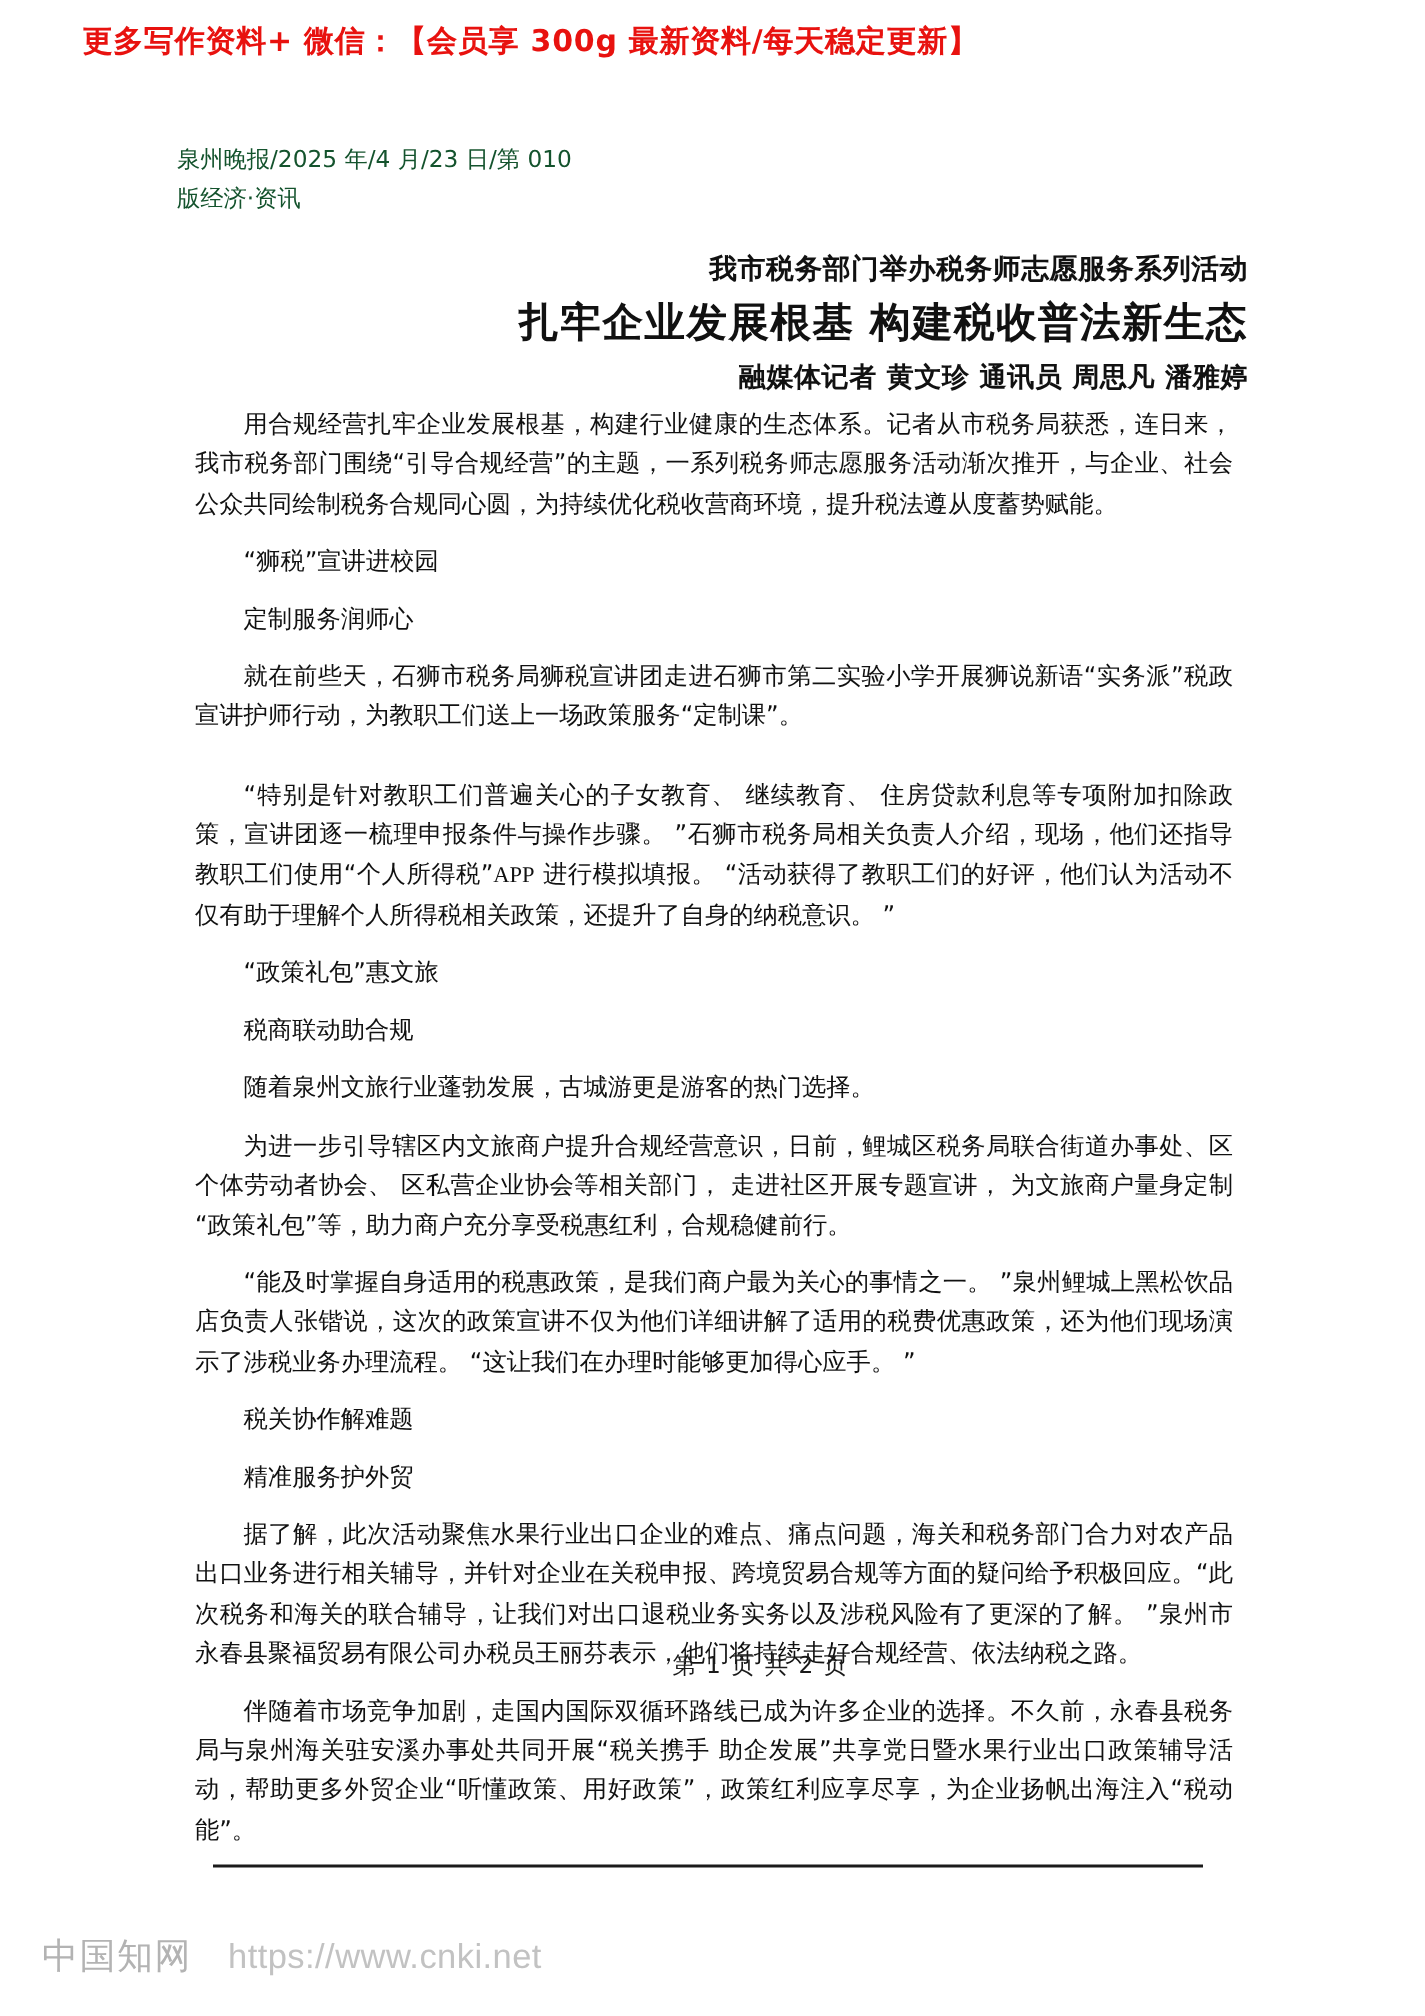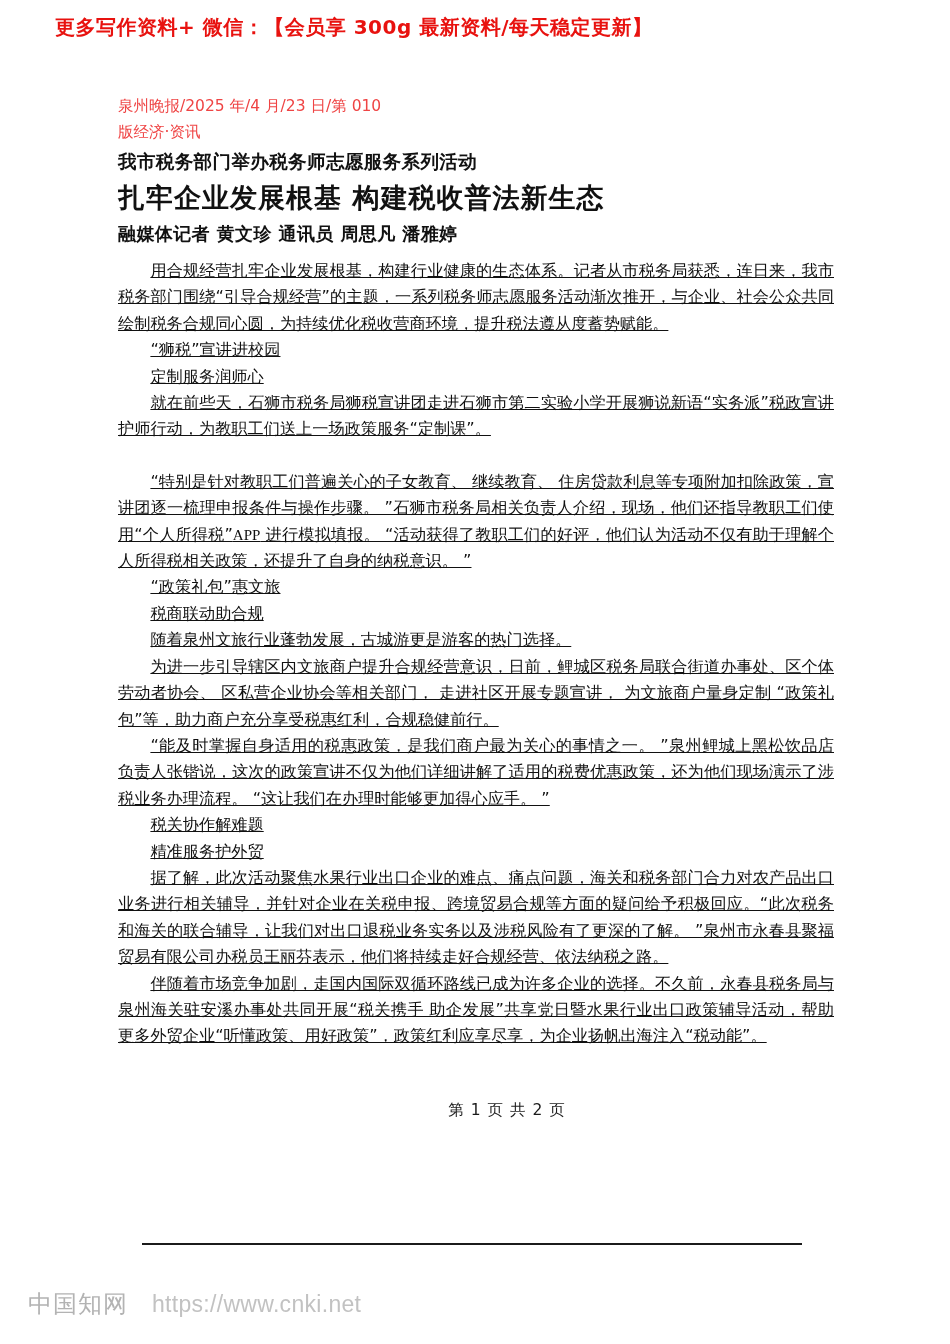--- a/index.html
+++ b/index.html
@@ -37,31 +37,31 @@
     height: 1344px;
   }
 
   .masthead {
     position: absolute;
     left: 118px;
     top: 93px;
     width: 420px;
     font-size: 15.5px;
     line-height: 26px;
-    color: #ef4444;
+    color: #14532d;
   }
   .masthead .line2 { display: block; }
 
   
   .headline-block {
     position: absolute;
     left: 118px;
-    top: 148px;
+    top: 166px;
     width: 714px;
-    text-align: left;
+    text-align: right;
   }
   .shoulder-title {
     font-size: 18.5px;
     font-weight: bold;
     line-height: 28px;
     letter-spacing: 0.4px;
   }
   .main-title {
     font-size: 27px;
     font-weight: bold;
@@ -83,23 +83,22 @@
     left: 118px;
     top: 258px;
     width: 716px;
     font-size: 16.2px;
     line-height: 26.4px;
     text-align: justify;
     text-justify: inter-ideograph;
     color: #111111;
   }
   .article-body p {
-    margin: 0;
+    margin: 12px;
     text-indent: 2em;
-    text-decoration: underline;
   }
   .article-body p.sub {
     text-indent: 2em;
   }
   .article-body p.gap {
     margin-top: 26px;
   }
   .app-token {
     font-family: "Liberation Serif", "DejaVu Serif", serif;
     font-size: 15px;

